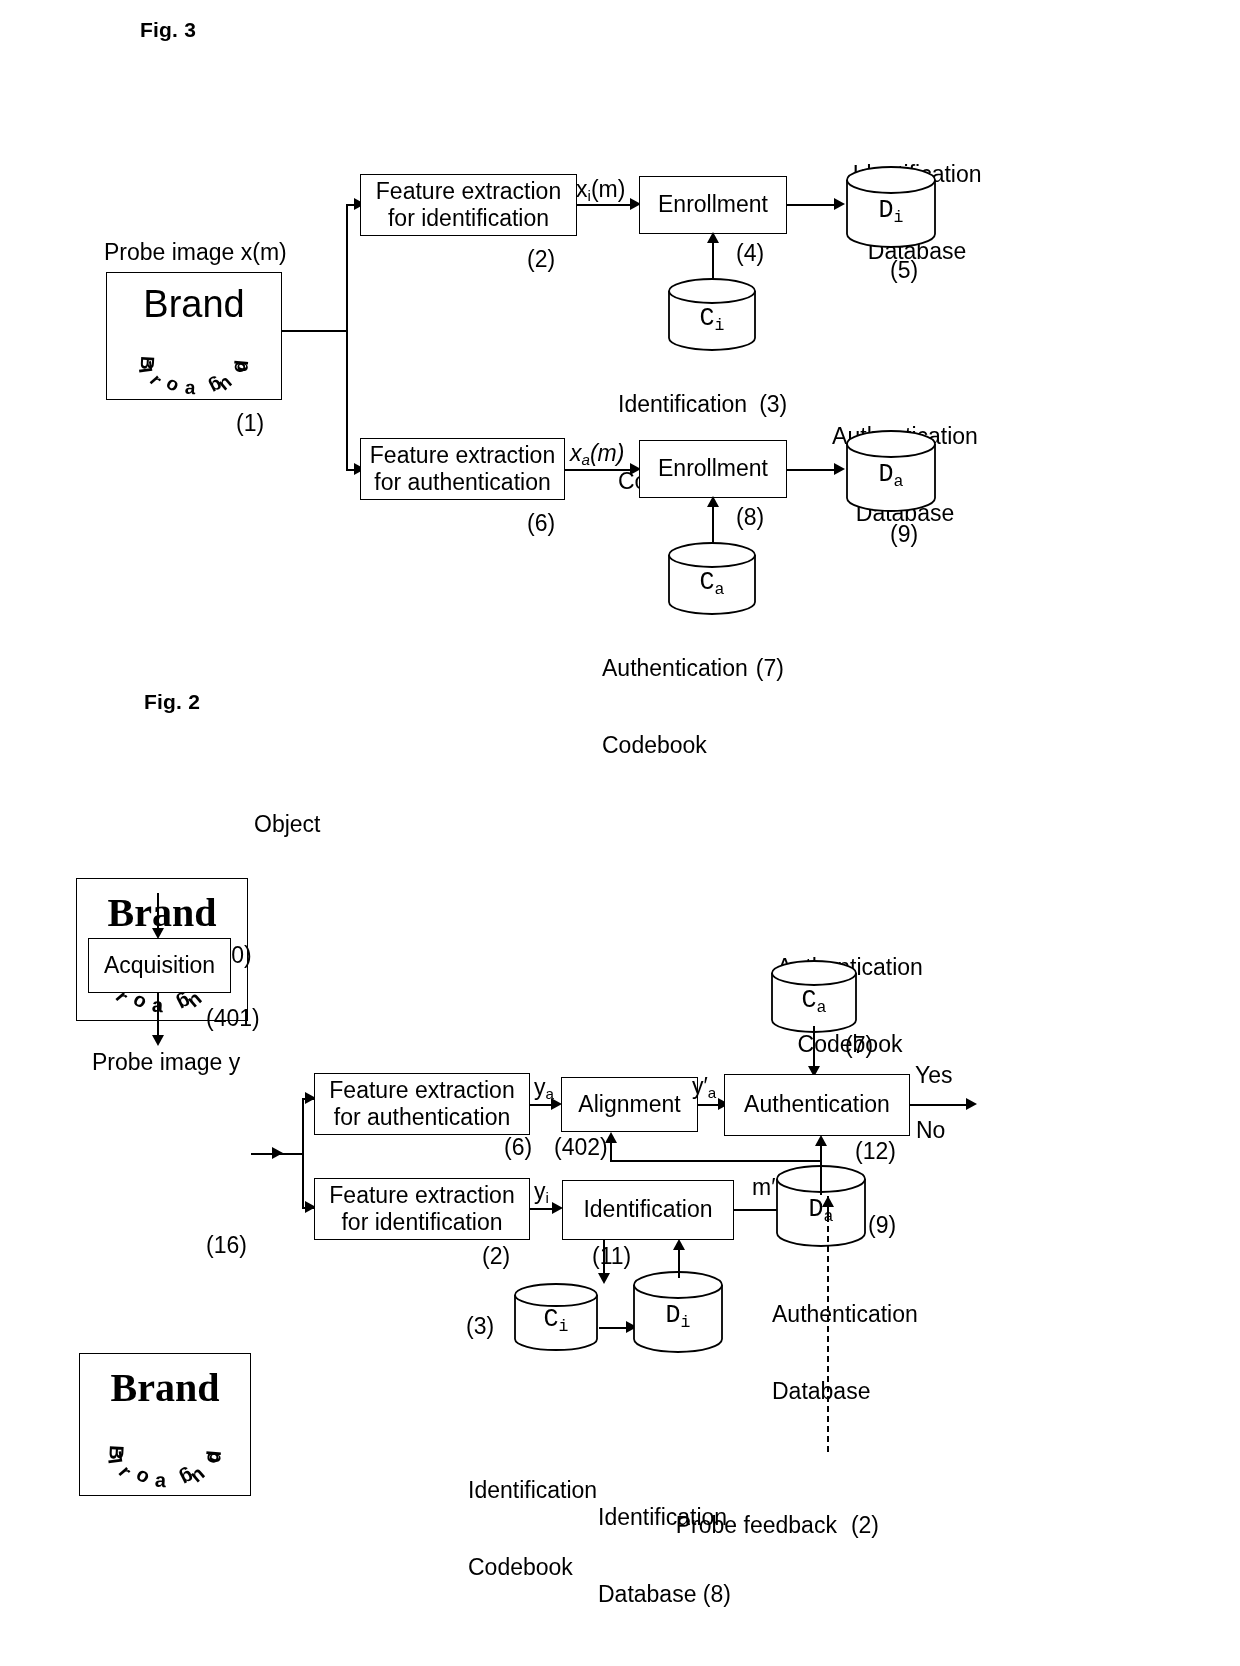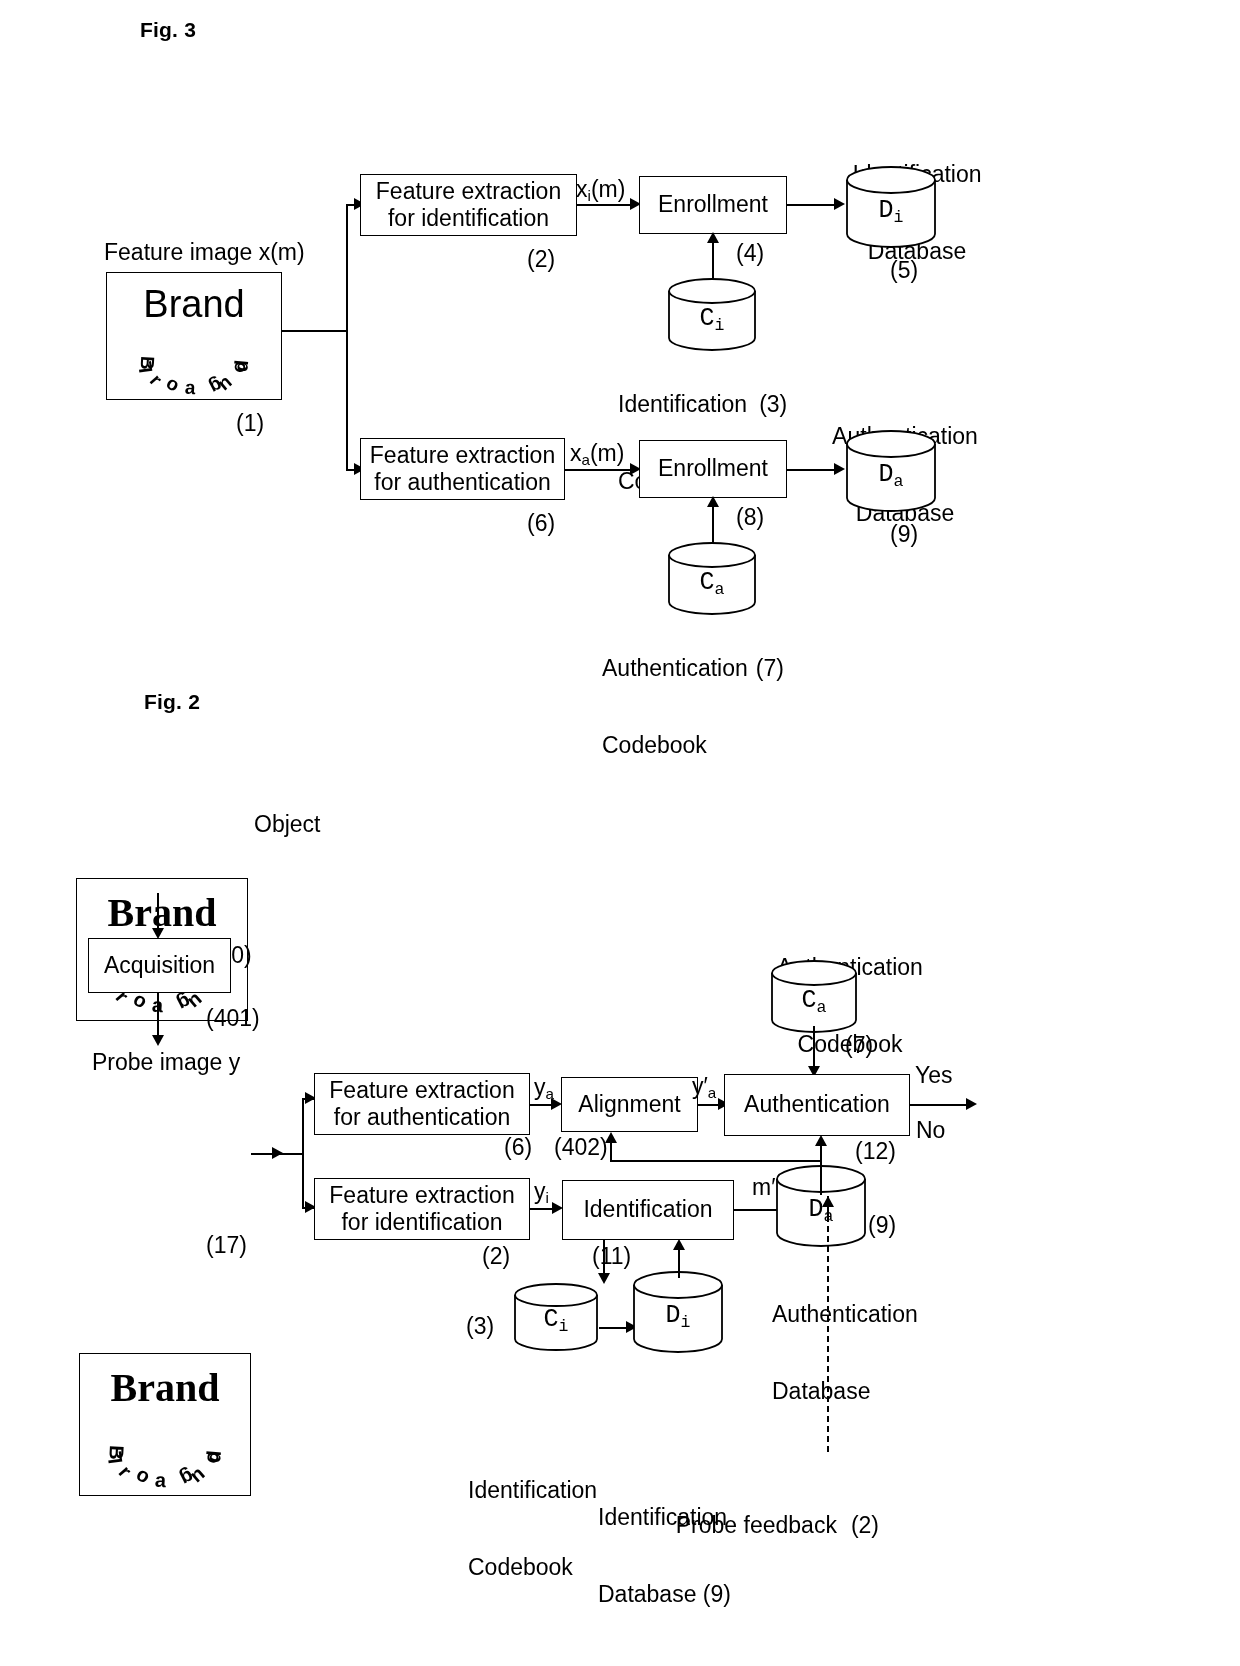--- a/index.html
+++ b/index.html
@@ -41,21 +41,21 @@
   .cyl svg{display:block;overflow:visible;}
   .cyl-lbl{position:absolute;left:0;right:0;text-align:center;font-size:25px;}
   sub{font-size:.66em;vertical-align:-.28em;}
   .sig{font-size:23px;white-space:nowrap;}
 </style>
 </head>
 <body>
 
 <div class="abs fig-label" style="left:140px;top:18px;">Fig. 3</div>
 
-<div class="abs txt" style="left:104px;top:240px;">Feature image x(m)</div>
+<div class="abs txt" style="left:104px;top:240px;">Probe image x(m)</div>
 <div class="abs imgbox" style="left:106px;top:272px;width:176px;height:128px;">
   <div class="brand-word brand-sans" style="top:10px;font-size:38px;">Brand</div>
   <div class="logo-wrap" style="top:62px;">
     <div class="logo-ring" id="f3logo" style="width:120px;height:58px;">
         <span class="logo-ch" style="font-size: 19px; left: 5.98578px; top: 16.7051px; transform: rotate(453deg);">B</span>
         <span class="logo-ch" style="font-size: 19px; left: 17.9701px; top: 34.1214px; transform: rotate(408.5deg);">r</span>
         <span class="logo-ch" style="font-size: 19px; left: 50.5717px; top: 42.2807px; transform: rotate(364deg);">a</span>
         <span class="logo-ch" style="font-size: 19px; left: 85.0935px; top: 36.5035px; transform: rotate(319.5deg);">n</span>
         <span class="logo-ch" style="font-size: 19px; left: 101.737px; top: 20.1031px; transform: rotate(275deg);">d</span>
         <span class="logo-ch" style="font-size: 19px; left: 6.38713px; top: 21.3703px; transform: rotate(262deg);">L</span>
@@ -128,21 +128,21 @@
 </div>
 
 <div class="abs box" style="left:360px;top:438px;width:205px;height:62px;">
   <div>
     <div>Feature extraction</div>
     <div>for authentication</div>
   </div>
 </div>
 <div class="abs ref" style="left:527px;top:510px;">(6)</div>
 
-<div class="abs sig" style="left:570px;top:440px;">
+<div class="abs sig" style="left:570px;top:440px;font-style:italic;">
   <span>x</span><sub>a</sub><span>(m)</span>
 </div>
 <div class="ln hln abs" style="left:565px;top:469px;width:67px;"></div>
 <div class="arw arw-r abs" style="left:630px;top:463px;"></div>
 
 <div class="abs box" style="left:639px;top:440px;width:148px;height:58px;">
   <span>Enrollment</span>
 </div>
 <div class="abs ref" style="left:736px;top:504px;">(8)</div>
 
@@ -220,21 +220,21 @@
         <span class="logo-ch" style="font-size: 20px; left: 52.1401px; top: 47.2145px; transform: rotate(364deg);">a</span>
         <span class="logo-ch" style="font-size: 20px; left: 87.8126px; top: 40.8397px; transform: rotate(319.5deg);">n</span>
         <span class="logo-ch" style="font-size: 20px; left: 105.011px; top: 22.7427px; transform: rotate(275deg);">d</span>
         <span class="logo-ch" style="font-size: 20px; left: 6.4827px; top: 24.141px; transform: rotate(262deg);">L</span>
         <span class="logo-ch" style="font-size: 20px; left: 32.8253px; top: 44.2789px; transform: rotate(207.333deg);">o</span>
         <span class="logo-ch" style="font-size: 20px; left: 78.3747px; top: 44.2789px; transform: rotate(152.667deg);">g</span>
         <span class="logo-ch" style="font-size: 20px; left: 104.717px; top: 24.141px; transform: rotate(98deg);">o</span>
       </div>
   </div>
 </div>
-<div class="abs ref" style="left:206px;top:1232px;">(17)</div>
+<div class="abs ref" style="left:206px;top:1232px;">(16)</div>
 
 <div class="ln hln abs" style="left:251px;top:1153px;width:52px;"></div>
 <div class="arw arw-r abs" style="left:272px;top:1147px;"></div>
 <div class="ln vln abs" style="left:302px;top:1098px;height:110px;"></div>
 <div class="ln hln abs" style="left:302px;top:1098px;width:14px;"></div>
 <div class="arw arw-r abs" style="left:305px;top:1092px;"></div>
 <div class="ln hln abs" style="left:302px;top:1207px;width:14px;"></div>
 <div class="arw arw-r abs" style="left:305px;top:1201px;"></div>
 
 <div class="abs box" style="left:314px;top:1073px;width:216px;height:62px;">
@@ -338,21 +338,21 @@
     <ellipse cx="46" cy="14" rx="44" ry="13" fill="#fff" stroke="#000" stroke-width="1.8"></ellipse>
   </svg>
   <div class="cyl-lbl" style="top:30px;">
     <span>D</span><sub>i</sub>
   </div>
 </div>
 <div class="ln vln abs" style="left:678px;top:1245px;height:33px;"></div>
 <div class="arw arw-u abs" style="left:673px;top:1239px;"></div>
 <div class="abs txt" style="left:598px;top:1453px;">
   <div>Identification</div>
-  <div>Database (9)</div>
+  <div>Database (8)</div>
 </div>
 
 <div class="cyl" style="left:775px;top:1165px;">
   <svg width="92" height="82" viewBox="0 0 92 82">
     <path d="M2,14 L2,68 A44,13 0 0 0 90,68 L90,14" fill="#fff" stroke="#000" stroke-width="1.8"></path>
     <ellipse cx="46" cy="14" rx="44" ry="13" fill="#fff" stroke="#000" stroke-width="1.8"></ellipse>
   </svg>
   <div class="cyl-lbl" style="top:30px;">
     <span>D</span><sub>a</sub>
   </div>

